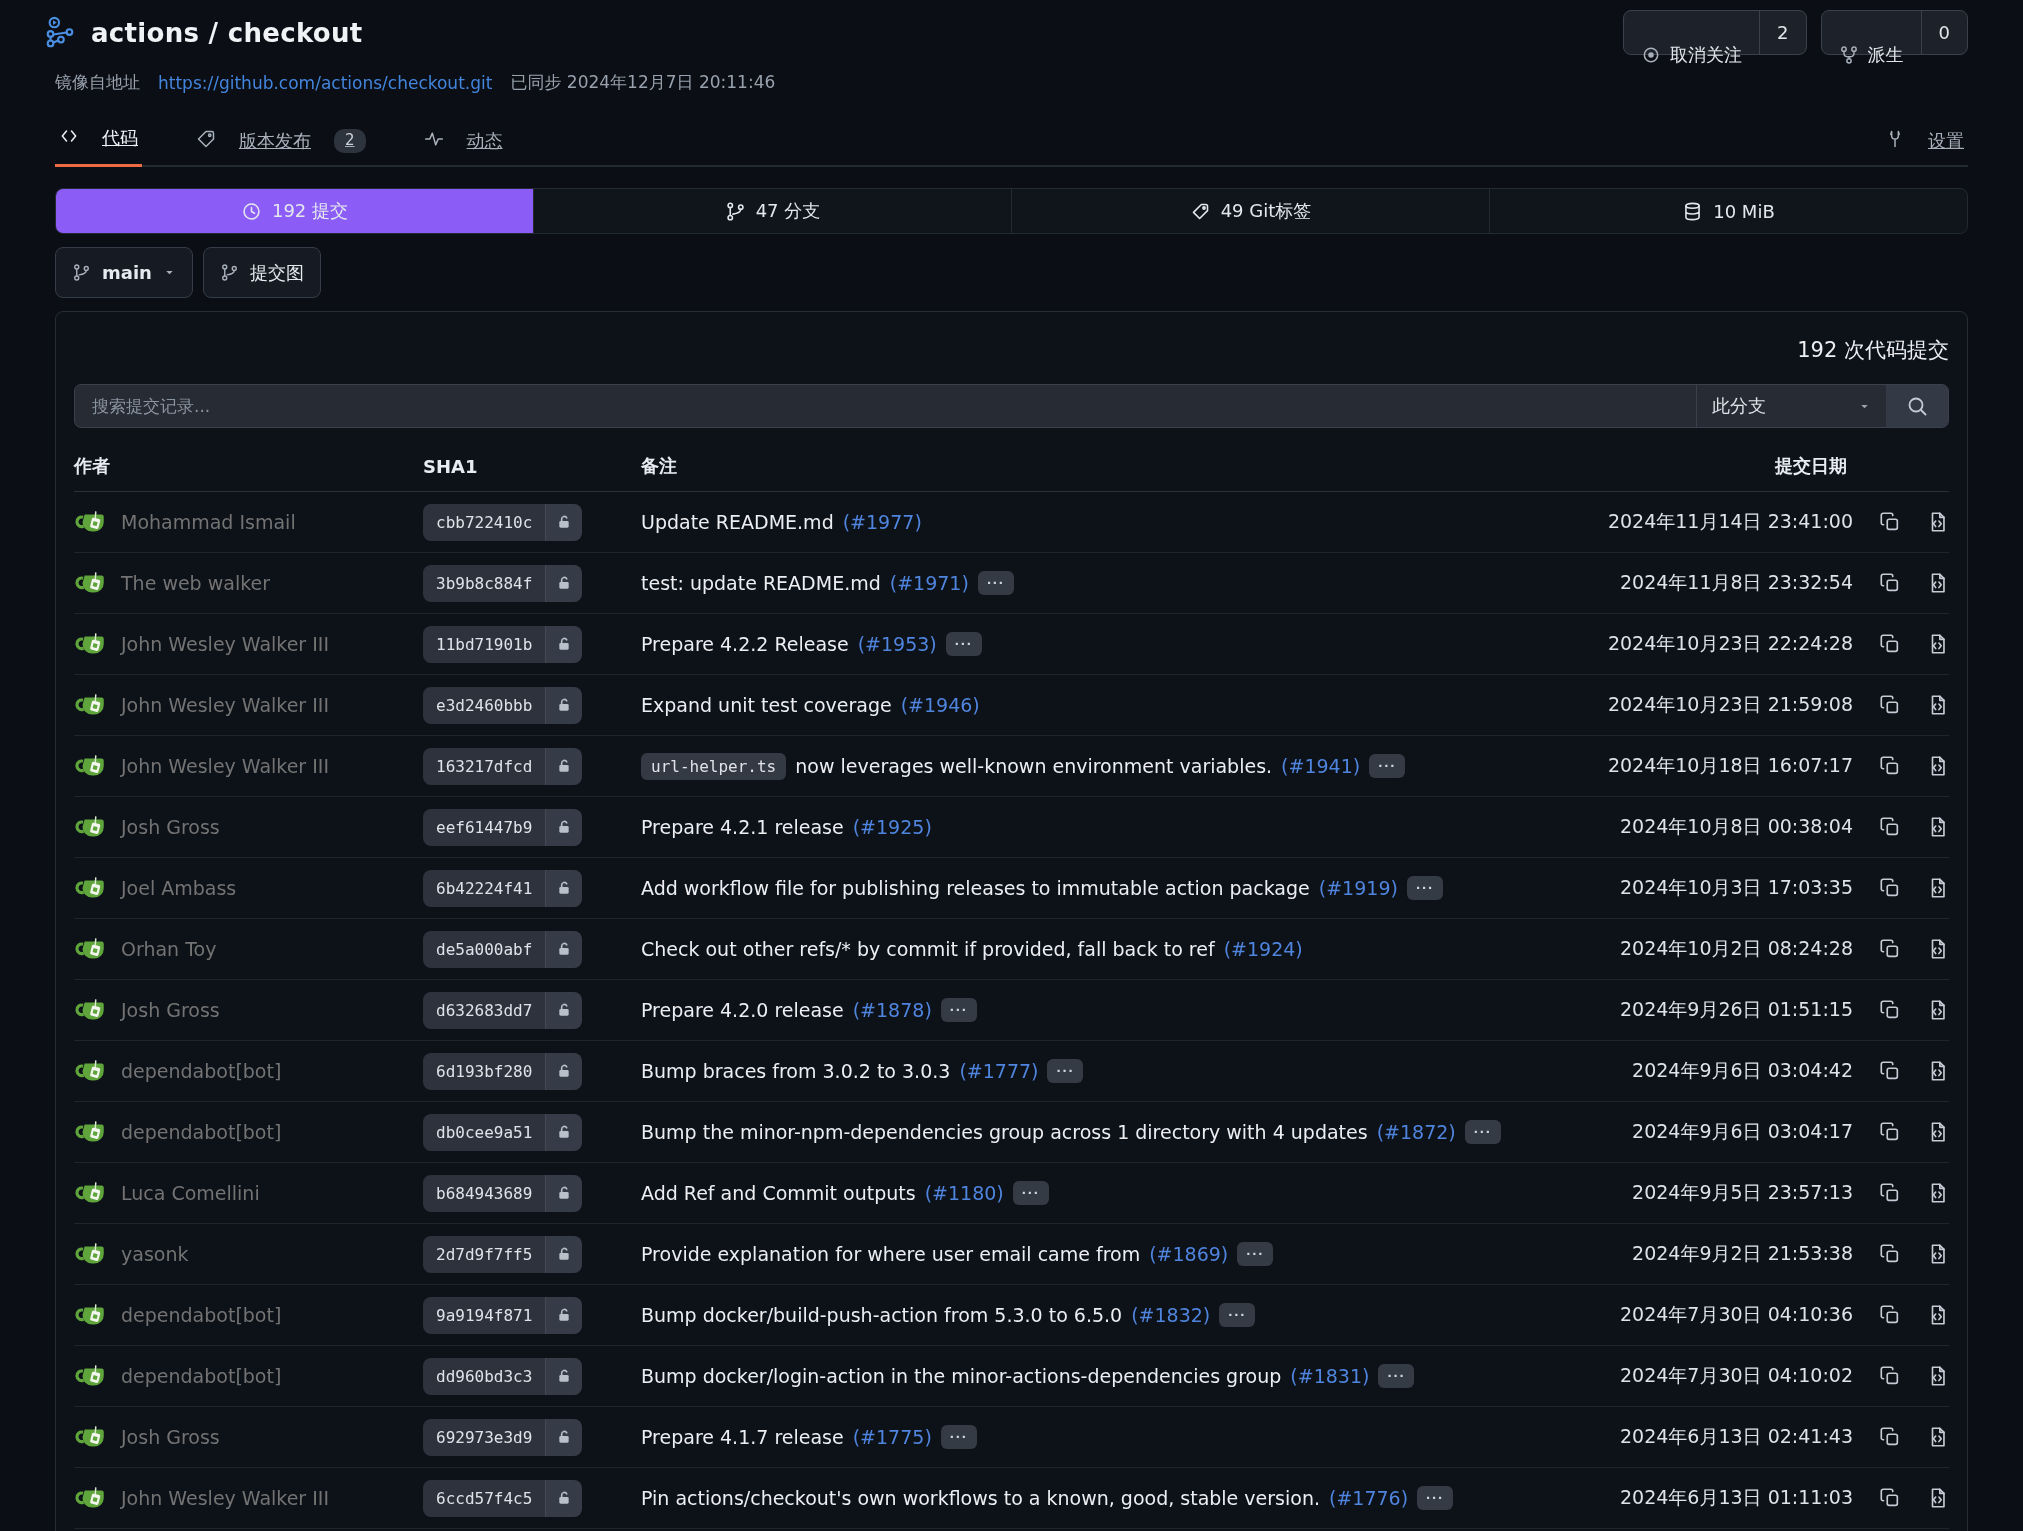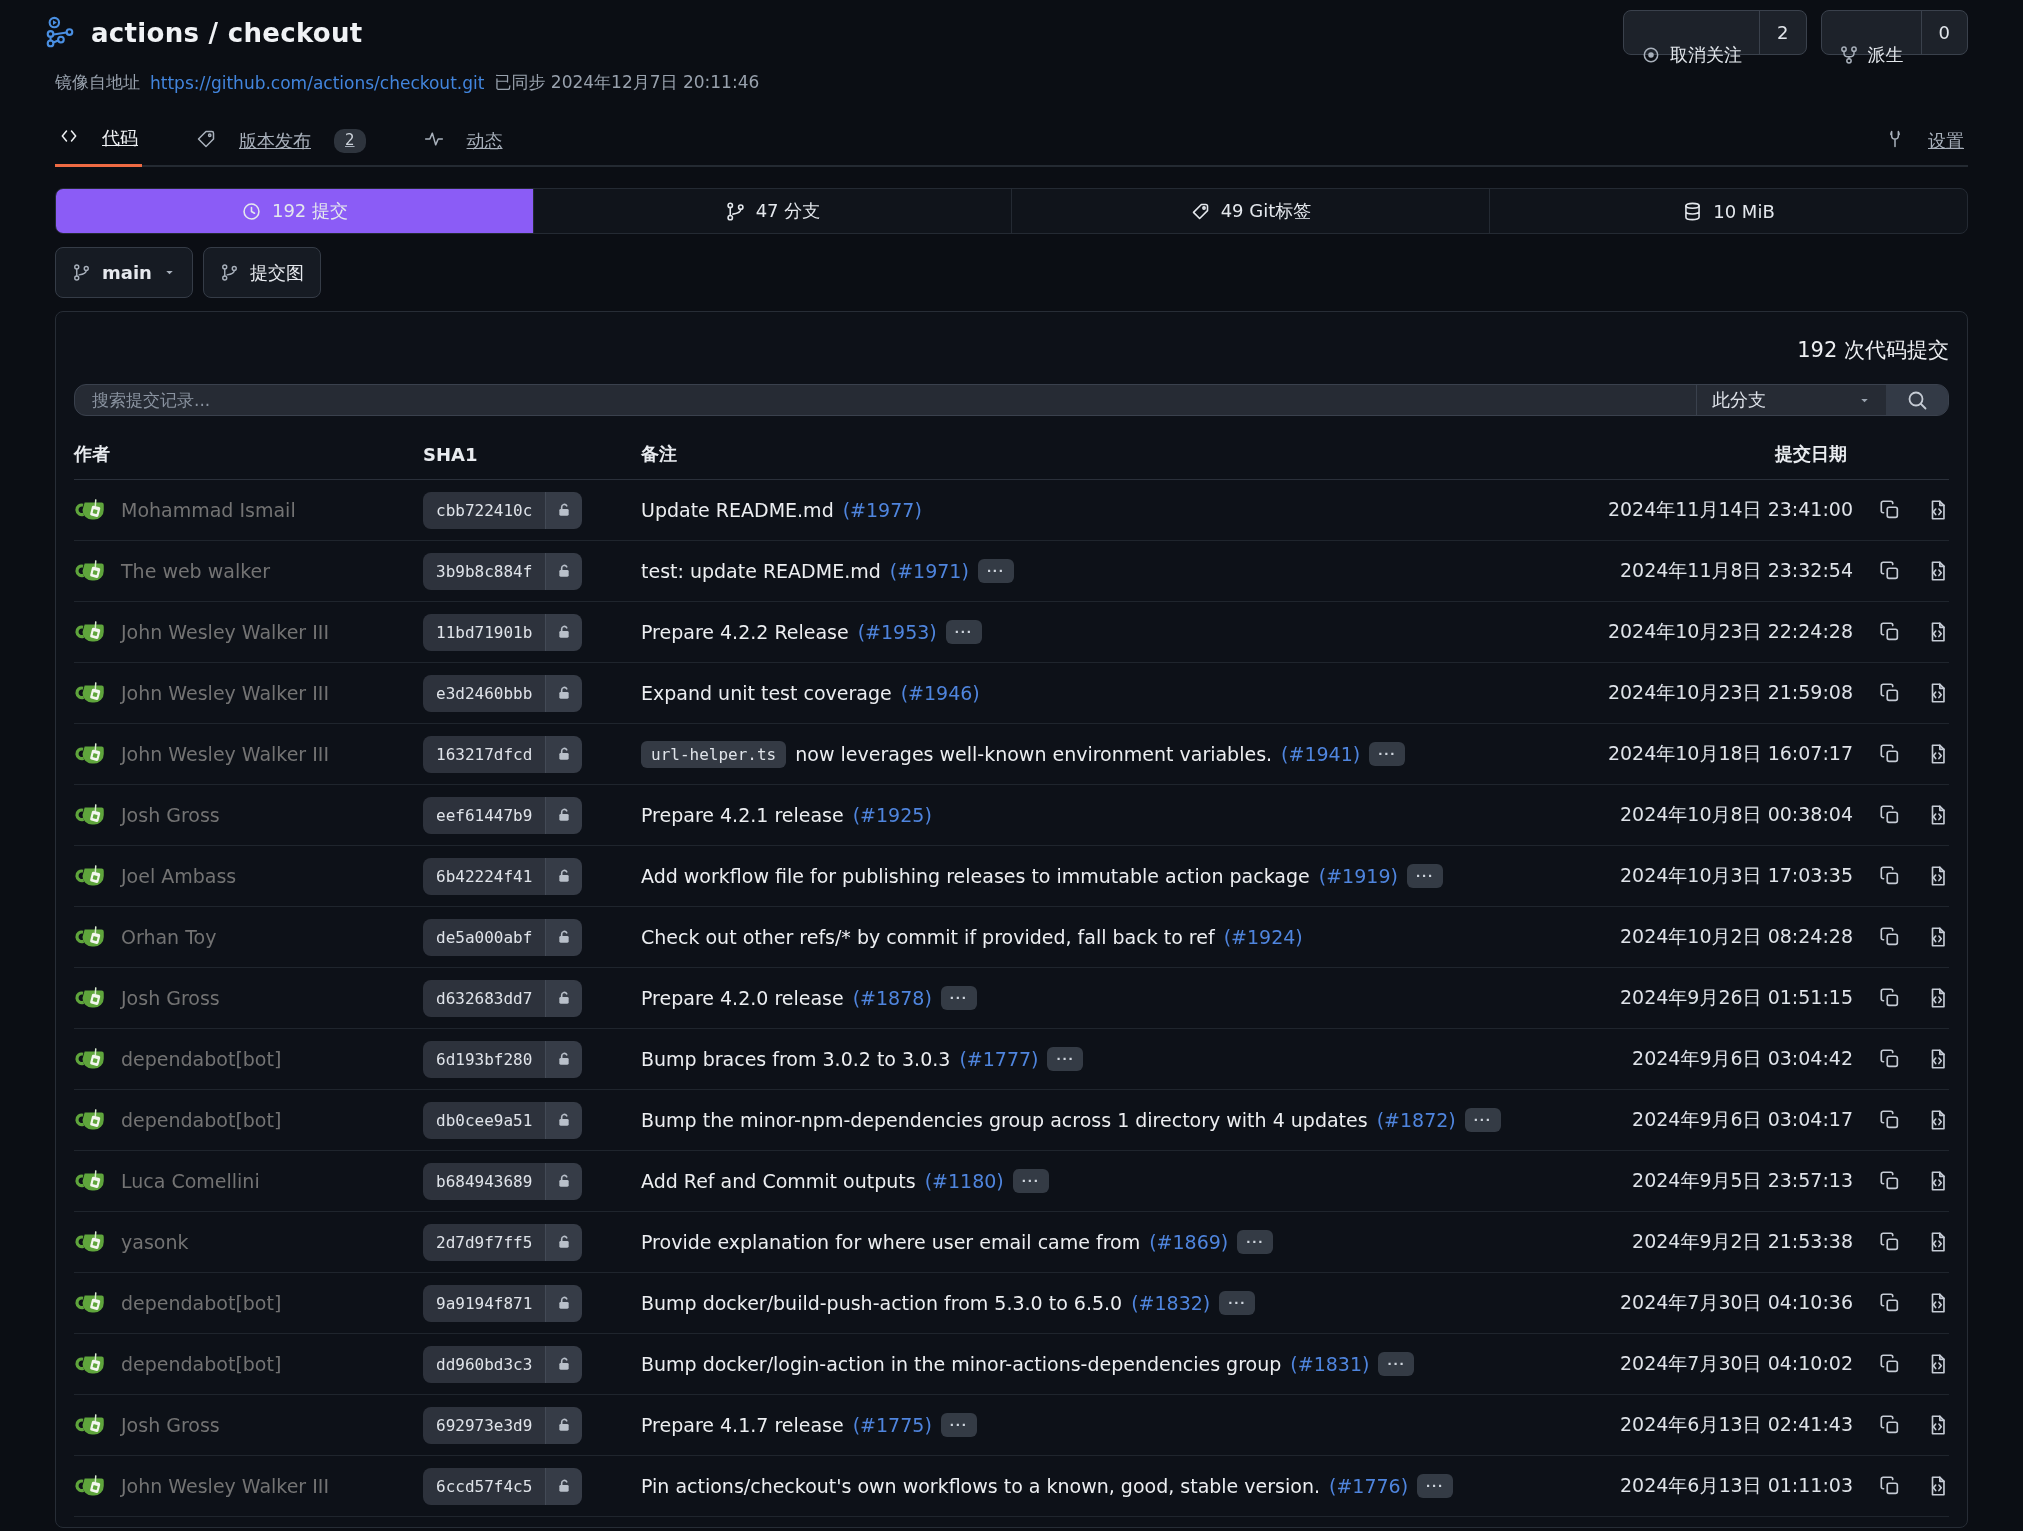--- a/index.html
+++ b/index.html
@@ -15,21 +15,21 @@
   
   .title-row { display:flex; align-items:center; margin-left:-12px; padding-top:10px; }
   .logo { width:34px; height:34px; flex:0 0 auto; }
   .repo-title { font-size:26px; font-weight:600; color:#f0f2f5; margin-left:14px; letter-spacing:.3px; }
   .head-actions { margin-left:auto; display:flex; gap:14px; }
   .hbtn { display:flex; align-items:stretch; height:45px; background:#1d222a; border:1px solid #3a414c;
           border-radius:8px; color:#e2e6eb; font-size:18px; cursor:pointer; }
   .hbtn-main { display:flex; align-items:center; gap:9px; padding:0 17px;margin-top:44px; }
   .hbtn-count { display:flex; align-items:center; padding:0 17px; border-left:1px solid #3a414c; }
 
-  .mirror-row { margin-top:16px; font-size:17px; color:#98a1ad; display:flex; gap:10px; align-items:center; }
+  .mirror-row { margin-top:16px; font-size:17px; color:#98a1ad; display:flex; gap:18px; align-items:center; }
   .mirror-row a { color:#4285dd; text-decoration:none; }
 
   
   .tabs { display:flex; align-items:flex-end; margin-top:22px; border-bottom:2px solid #242a32; }
   .tab { display:flex; gap:23px; padding:10px 4px 14px; margin-right:50px;
          font-size:18px; color:#a9b1bc; cursor:pointer; margin-bottom:-2px;text-decoration:underline; }
   .tab .ic { stroke:#a9b1bc; }
   .tab.active { color:#eef0f3; border-bottom:3px solid #ee6a43; }
   .tab.active .ic { stroke:#eef0f3; }
   .tab-badge { background:#2e343d; border-radius:10px; padding:2px 11px; font-size:15px; color:#cdd3db; }
@@ -45,21 +45,21 @@
   
   .branch-row { margin-top:13px; display:flex; gap:10px; }
   .bbtn { height:51px; background:#161b23; border:1px solid #353c47; border-radius:8px;
           padding:0 16px; display:flex; align-items:center; gap:11px; color:#e6e9ee; font-size:18px; cursor:pointer; }
   .bbtn .bold { font-weight:700; }
 
   
   .panel { margin-top:13px; border:1px solid #272d36; border-radius:8px; background:#0d1118; padding:0 18px 10px; }
   .panel-heading { padding:24px 0 20px; font-size:21px; color:#edeff2;text-align:right; }
 
-  .searchbar { display:flex; height:32px; border:1px solid #3a414d; border-radius:12px; background:#262b34; overflow:hidden; }
+  .searchbar { display:flex; height:44px; border:1px solid #3a414d; border-radius:7px; background:#262b34; overflow:hidden; }
   .searchbar input { flex:1; background:transparent; border:none; outline:none; color:#e6e9ef;
                      font-size:17px; padding:0 17px; font-family:inherit; }
   .searchbar input::placeholder { color:#8a93a0; }
   .branch-filter { width:190px; border-left:1px solid #3a414d; display:flex; align-items:center;
                    padding:0 15px; font-size:18px; color:#dfe3ea; cursor:pointer; }
   .branch-filter .caret { margin-left:auto; }
   .search-btn { width:62px; background:#333a46; display:flex; align-items:center; justify-content:center;
                 border:none; cursor:pointer; }
 
   .grid { display:grid; grid-template-columns:349px 218px 1fr 380px; align-items:center; }

